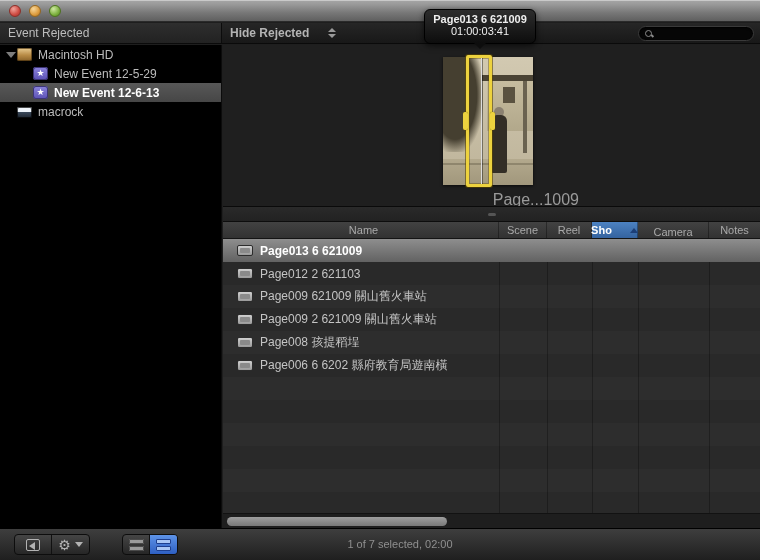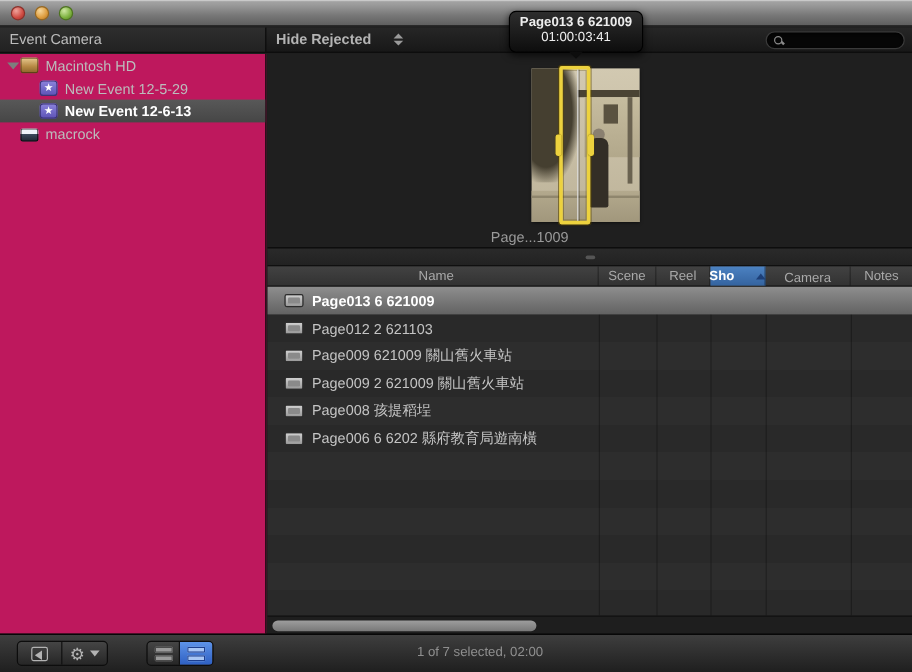--- a/index.html
+++ b/index.html
@@ -34,21 +34,21 @@
     background:#060606; border:1px solid #3a3a3a; border-radius:8px;
     display:flex; align-items:center; padding:0 6px; box-shadow:inset 0 1px 2px #000; }
   .mag { position:relative; width:8px; height:8px; flex:0 0 auto; }
   .mag::before{content:"";position:absolute;left:0;top:0;width:5px;height:5px;border:1.5px solid #8a8a8a;border-radius:50%;}
   .mag::after{content:"";position:absolute;left:5.5px;top:5.5px;width:3px;height:1.5px;background:#8a8a8a;transform:rotate(45deg);}
   .searchbox input { background:transparent; border:none; outline:none; color:#ccc;
     font-size:11px; width:90px; margin-left:4px; font-family:inherit; }
 
   
   .sidebar { position:absolute; left:0; top:45px; width:222px; height:483px;
-    background:#be185d; border-right:1px solid #0c0c0c; }
+    background:#000000; border-right:1px solid #0c0c0c; }
   .side-item { display:flex; align-items:center; height:19px; font-size:12px; color:#bcbcbc; }
   .side-item.selected { background:linear-gradient(#585858,#464646); color:#ffffff; font-weight:bold; }
   .disc-slot { width:13px; flex:0 0 auto; display:flex; justify-content:center; }
   .disclosure { width:0;height:0;border-left:5px solid transparent;border-right:5px solid transparent;border-top:6px solid #7d7d7d; }
   .side-icon { width:15px; height:13px; margin-right:6px; flex:0 0 auto; position:relative; }
   .side-icon.internal-drive { border-radius:2px; background:linear-gradient(#e0c084 10%,#b88b46 55%,#8a6228); box-shadow:inset 0 0 0 1px rgba(60,40,10,.6); }
   .side-icon.event-star { border-radius:3px; background:linear-gradient(#8d85dd,#5b51b5);
      box-shadow:inset 0 0 0 1px #3c3476; color:#fff; font-size:9px; line-height:13px; text-align:center; }
   .side-icon.external-drive { height:11px; margin-top:1px; border-radius:2px;
      background:linear-gradient(#eef4fa 0 45%, #3b4a5c 45%, #1d2530); box-shadow:inset 0 0 0 1px rgba(0,0,0,.7); }
@@ -72,22 +72,22 @@
   .clip .head { position:absolute; left:51px; top:50px; width:10px; height:10px; border-radius:50%; background:#8a8070; }
   .clip .ground { position:absolute; left:0; bottom:0; width:90px; height:26px;
     background:linear-gradient(#b3a98d,#a1977c); }
   .clip .step { position:absolute; left:0; bottom:20px; width:90px; height:2px; background:#8f866d; }
   .range { position:absolute; left:23px; top:-2px; width:26px; height:132px;
     border:3px solid #edd23e; border-radius:2px; box-shadow:0 0 0 1px rgba(90,70,0,.6), inset 0 0 0 1px rgba(90,70,0,.4); }
   .range .handle { position:absolute; top:50%; margin-top:-9px; width:5px; height:18px;
     background:#edd23e; border-radius:2px; box-shadow:0 0 1px #6b5a00; }
   .range .handle.left { left:-6px; } .range .handle.right { right:-6px; }
   .skimmer { position:absolute; left:12px; top:0; width:1px; height:100%; background:#ddd; box-shadow:1px 0 0 rgba(0,0,0,.4); }
-  .clip-label { position:absolute; left:186px; top:146px; width:180px; text-align:left;
-    color:#9a9a9a; font-size:12px; }
+  .clip-label { position:absolute; left:176px; top:146px; width:180px; text-align:right;
+    color:#9a9a9a; font-size:16px; }
 
   .splitter { position:absolute; left:0; top:161px; width:537px; height:16px;
     background:linear-gradient(#2a2a2a,#222); border-top:1px solid #0a0a0a; border-bottom:1px solid #0d0d0d; }
   .splitter .grip { position:absolute; left:50%; top:6px; margin-left:-4px; width:8px; height:3px;
     border-radius:2px; background:#555; }
 
   
   .thead { position:absolute; left:0; top:177px; width:537px; height:17px; display:flex;
     background:linear-gradient(#424242,#323232); border-bottom:1px solid #141414; }
   .th { font-size:11px; color:#a9a9a9; display:flex; align-items:center; justify-content:center;
@@ -152,21 +152,21 @@
   <div class="titlebar">
     <div class="lights">
       <div class="light red"></div>
       <div class="light yellow"></div>
       <div class="light green"></div>
     </div>
   </div>
 
   <div class="toolbar">
     <div class="toolbar-left">
-      <span class="lbl">Event Camera</span>
+      <span class="lbl">Event Rejected</span>
     </div>
     <div class="filter-pop">
       <span class="lbl">Hide Rejected</span>
       <span class="stepper">
           <span class="up"></span>
           <span class="down"></span>
         </span>
     </div>
     <div class="searchbox">
       <span class="mag"></span>

